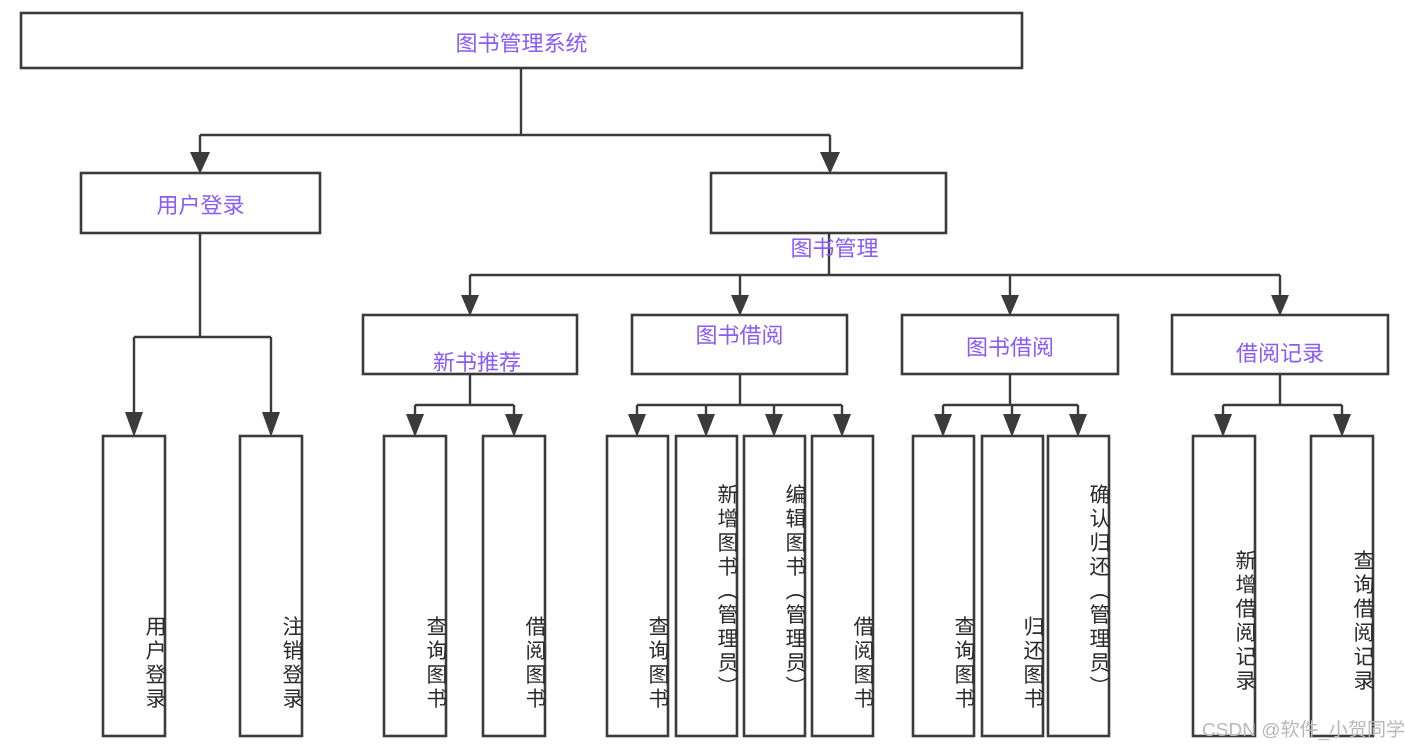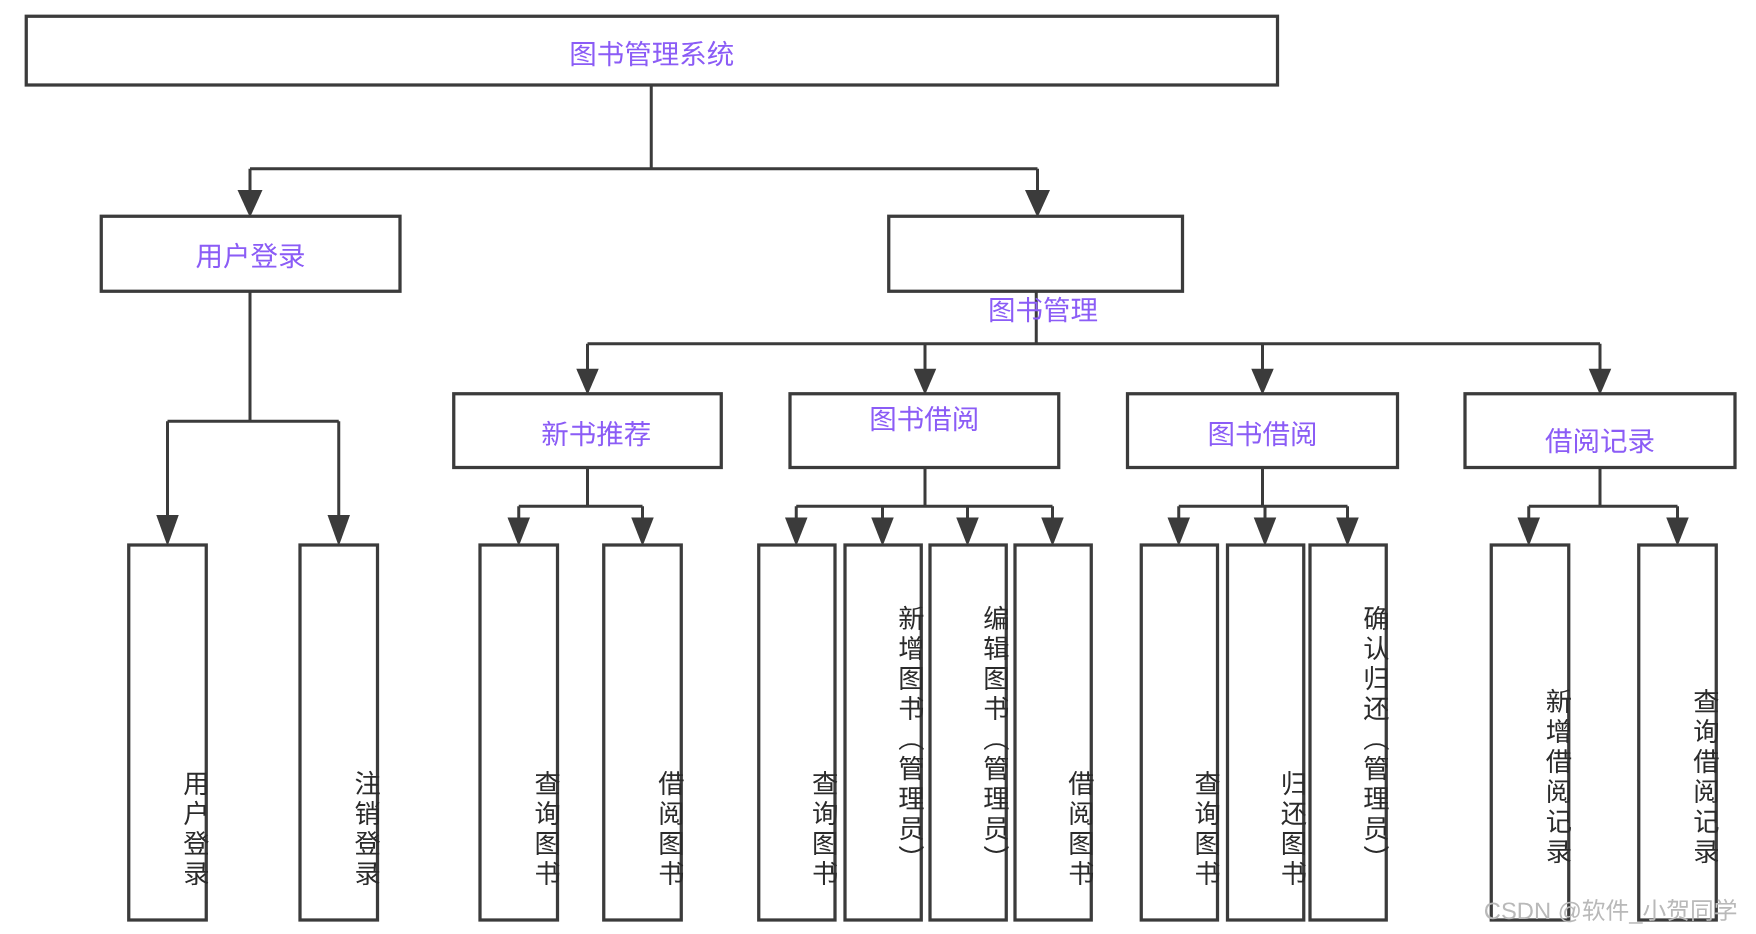--- a/index.html
+++ b/index.html
@@ -49,21 +49,21 @@
     justify-content:center;
     font-family:"Liberation Sans","DejaVu Sans",sans-serif;
     font-size:22px;
     color:#8b5cf6;
     white-space:nowrap;
     pointer-events:none;
     user-select:none;
   }
   .watermark{
     position:absolute;
-    right:15px;
+    right:0;
     bottom:6px;
     font-family:"Liberation Sans","DejaVu Sans",sans-serif;
     font-size:19px;
     color:#b9b9b9;
     white-space:nowrap;
     user-select:none;
   }
 </style>
 </head>
 <body>
@@ -153,21 +153,21 @@
       <rect class="node-box" x="1193" y="436" width="62" height="300"></rect>
       <rect class="node-box" x="1311" y="436" width="62" height="300"></rect>
     </g>
   </svg>
 
   <div class="hlabel" style="left:21px;top:13px;width:1001px;height:55px;">图书管理系统</div>
 
   <div class="hlabel" style="left:81px;top:173px;width:239px;height:60px;">用户登录</div>
   <div class="hlabel" style="left:711px;top:184px;width:247px;height:60px;margin-top:32px;">图书管理</div>
 
-  <div class="hlabel" style="left:363px;top:315px;width:228px;height:59px;">新书推荐</div>
+  <div class="hlabel" style="left:363px;top:330px;width:228px;height:59px;">新书推荐</div>
   <div class="hlabel" style="left:632px;top:303px;width:215px;height:59px;">图书借阅</div>
   <div class="hlabel" style="left:902px;top:315px;width:216px;height:59px;">图书借阅</div>
   <div class="hlabel" style="left:1172px;top:315px;width:216px;height:71px;">借阅记录</div>
 
   <div class="vlabel" style="left:103px;top:436px;width:62px;height:300px;padding-top:78px;">用户登录</div>
   <div class="vlabel" style="left:240px;top:436px;width:62px;height:300px;padding-top:78px;">注销登录</div>
 
   <div class="vlabel" style="left:384px;top:436px;width:62px;height:300px;padding-top:78px;">查询图书</div>
   <div class="vlabel" style="left:483px;top:436px;width:62px;height:300px;padding-top:78px;">借阅图书</div>
 

